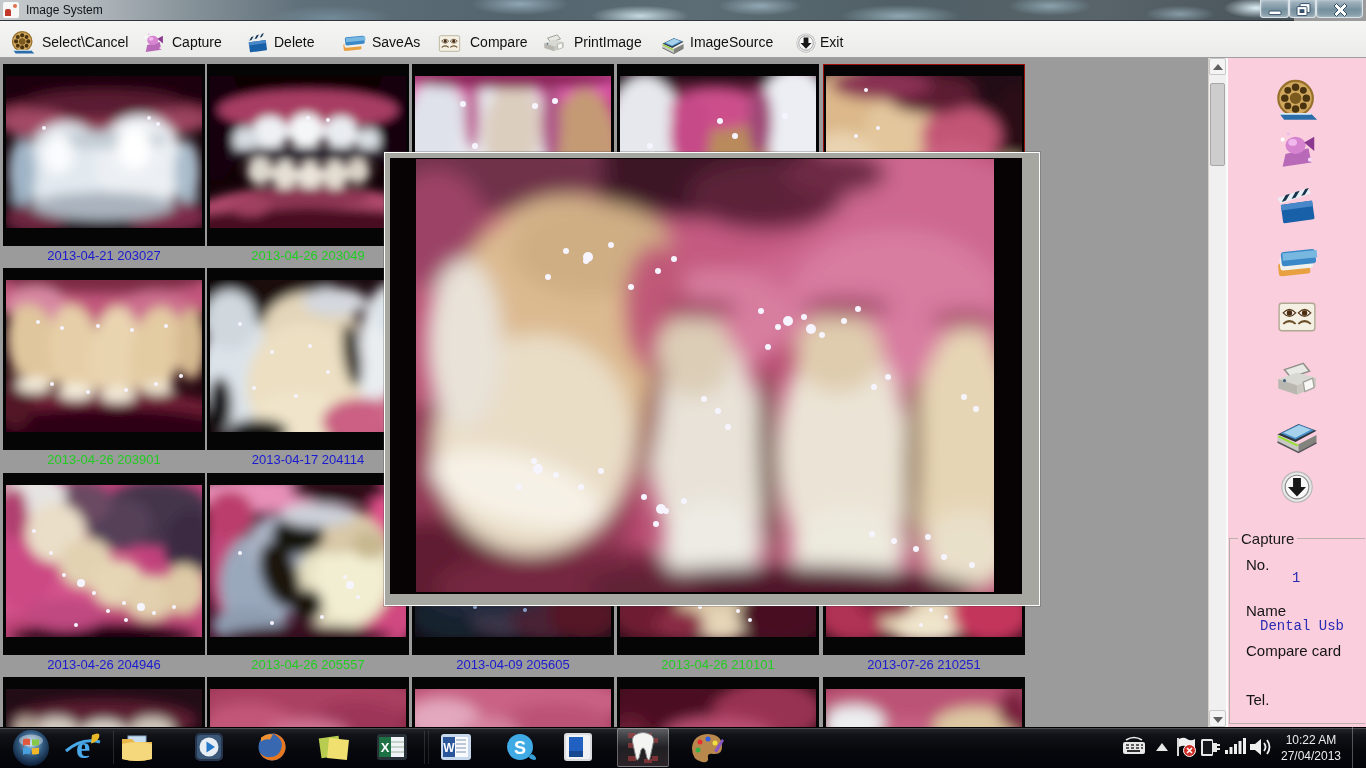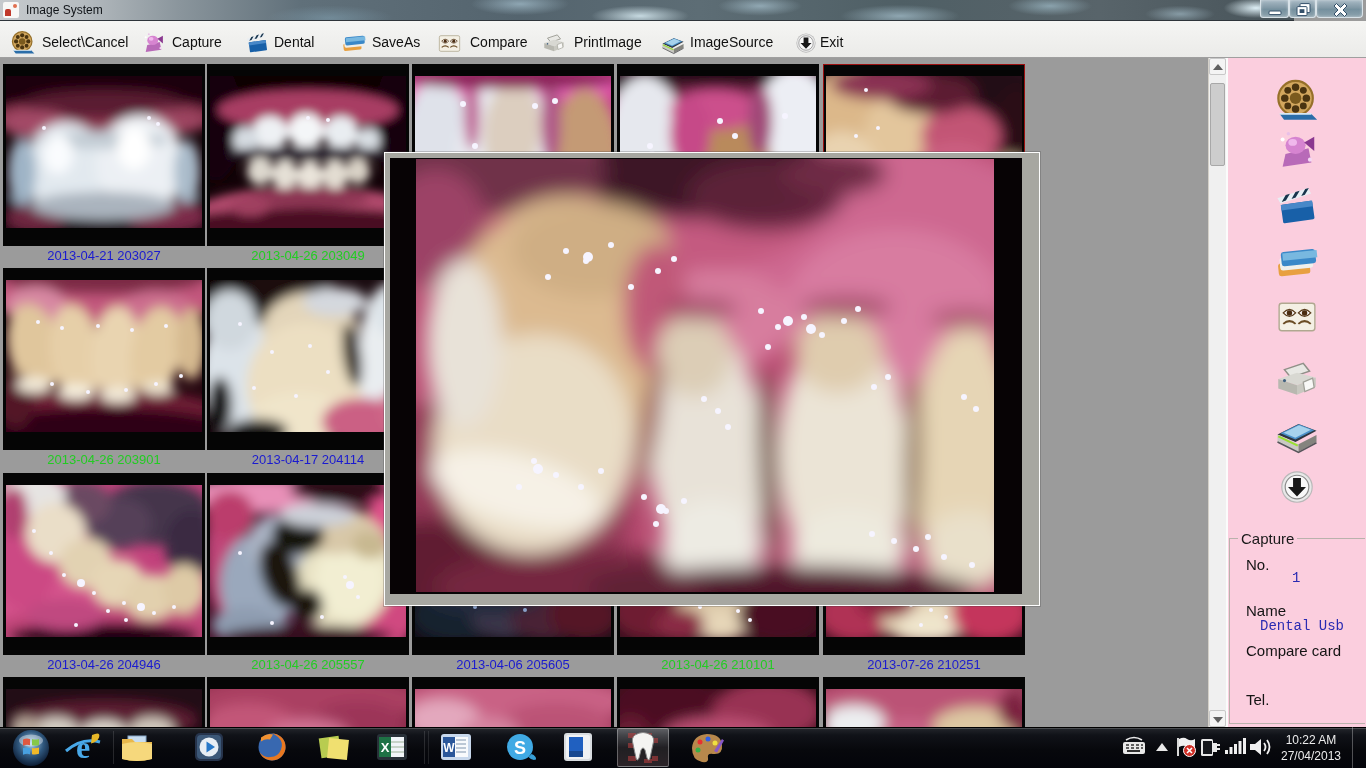--- a/index.html
+++ b/index.html
@@ -447,21 +447,21 @@
             <ellipse cx="170" cy="130" rx="35" ry="26" fill="#551527"></ellipse>
             <ellipse cx="70" cy="110" rx="60" ry="20" fill="#242c3c"></ellipse>
           </g>
           <circle cx="60" cy="122" r="2" fill="#8aa0c8"></circle>
           <circle cx="85" cy="118" r="2" fill="#8aa0c8"></circle>
           <circle cx="110" cy="125" r="2" fill="#8aa0c8"></circle>
           <circle cx="40" cy="115" r="2" fill="#8aa0c8"></circle>
         </svg>
       </div>
     </div>
-<div class="lbl b" style="left:412px;top:597px;width:202px">2013-04-06 205605</div>
+<div class="lbl b" style="left:412px;top:597px;width:202px">2013-04-09 205605</div>
 <div class="tile" style="left:617px;top:415px">
       <div class="pw">
         <svg class="ph" width="196" height="152" viewBox="0 0 196 152" preserveAspectRatio="none">
           <rect width="196" height="152" fill="#320c1a"></rect>
           <g filter="url(#blur7)">
             <ellipse cx="30" cy="125" rx="40" ry="30" fill="#6e1c32"></ellipse>
             <ellipse cx="95" cy="128" rx="40" ry="26" fill="#d8c4a4"></ellipse>
             <ellipse cx="100" cy="140" rx="30" ry="16" fill="#e6d6b8"></ellipse>
             <ellipse cx="160" cy="130" rx="42" ry="28" fill="#4a1020"></ellipse>
             <ellipse cx="60" cy="140" rx="25" ry="16" fill="#8a2c44"></ellipse>
@@ -725,21 +725,21 @@
       <use href="#i-reel"></use>
     </svg>
     <div class="tbt" style="left:42px">Select\Cancel</div>
     <svg class="ic" style="left:141px;top:10px" width="25" height="25">
       <use href="#i-cap"></use>
     </svg>
     <div class="tbt" style="left:172px">Capture</div>
     <svg class="ic" style="left:245px;top:10px" width="25" height="25">
       <use href="#i-clap"></use>
     </svg>
-    <div class="tbt" style="left:274px">Dental</div>
+    <div class="tbt" style="left:274px">Delete</div>
     <svg class="ic" style="left:341px;top:9px" width="26" height="26">
       <use href="#i-cards"></use>
     </svg>
     <div class="tbt" style="left:372px">SaveAs</div>
     <svg class="ic" style="left:437px;top:10px" width="25" height="25">
       <use href="#i-eyes"></use>
     </svg>
     <div class="tbt" style="left:470px">Compare</div>
     <svg class="ic" style="left:541px;top:9px" width="26" height="26">
       <use href="#i-printer"></use>

